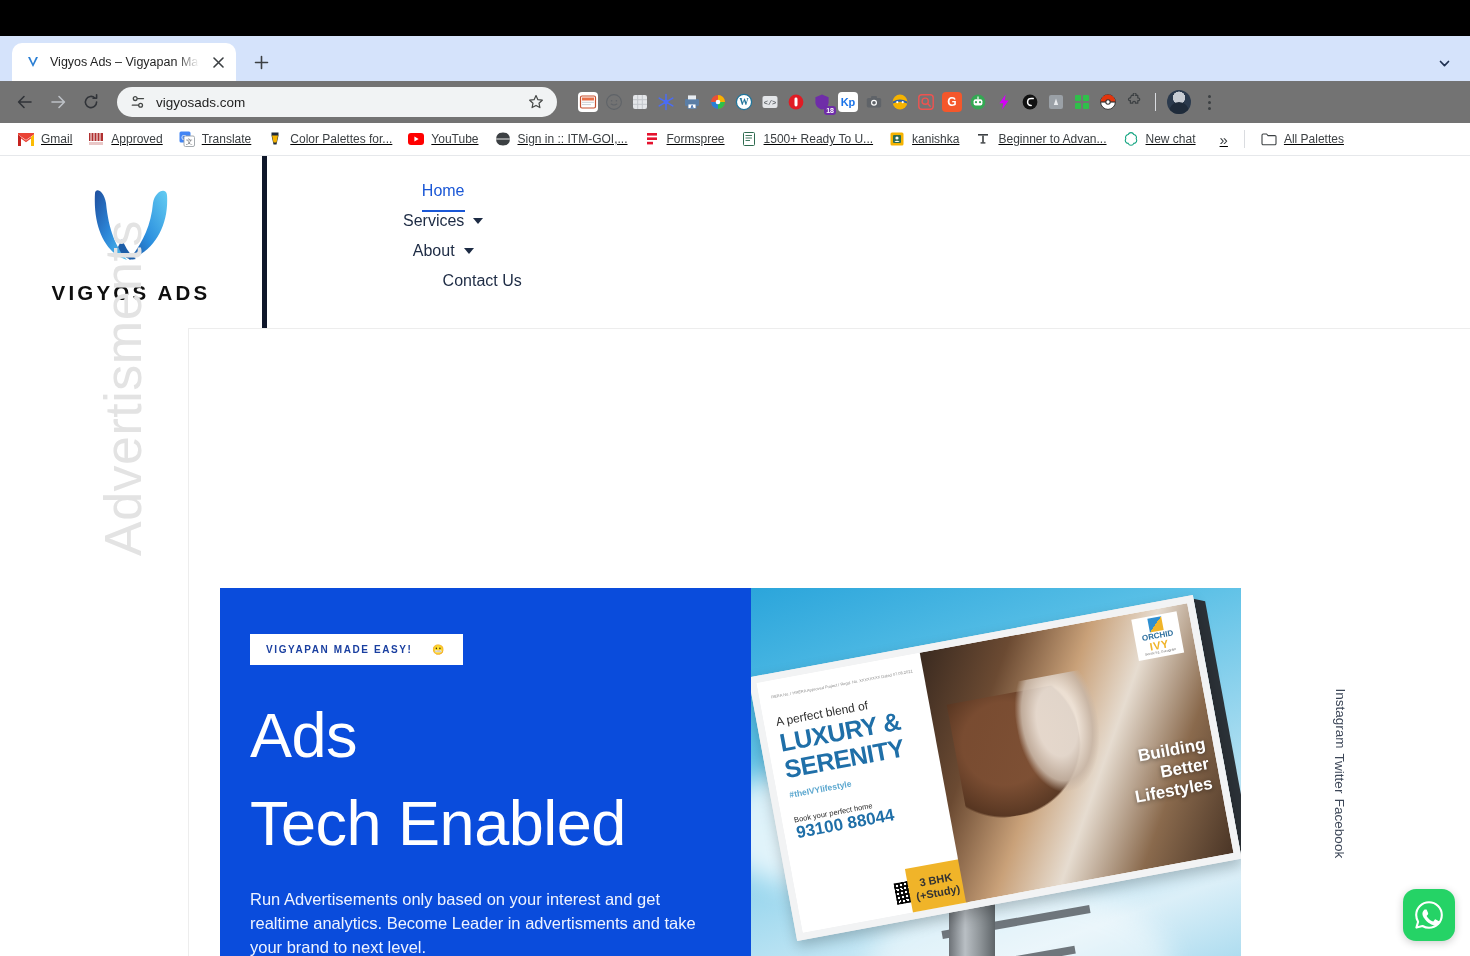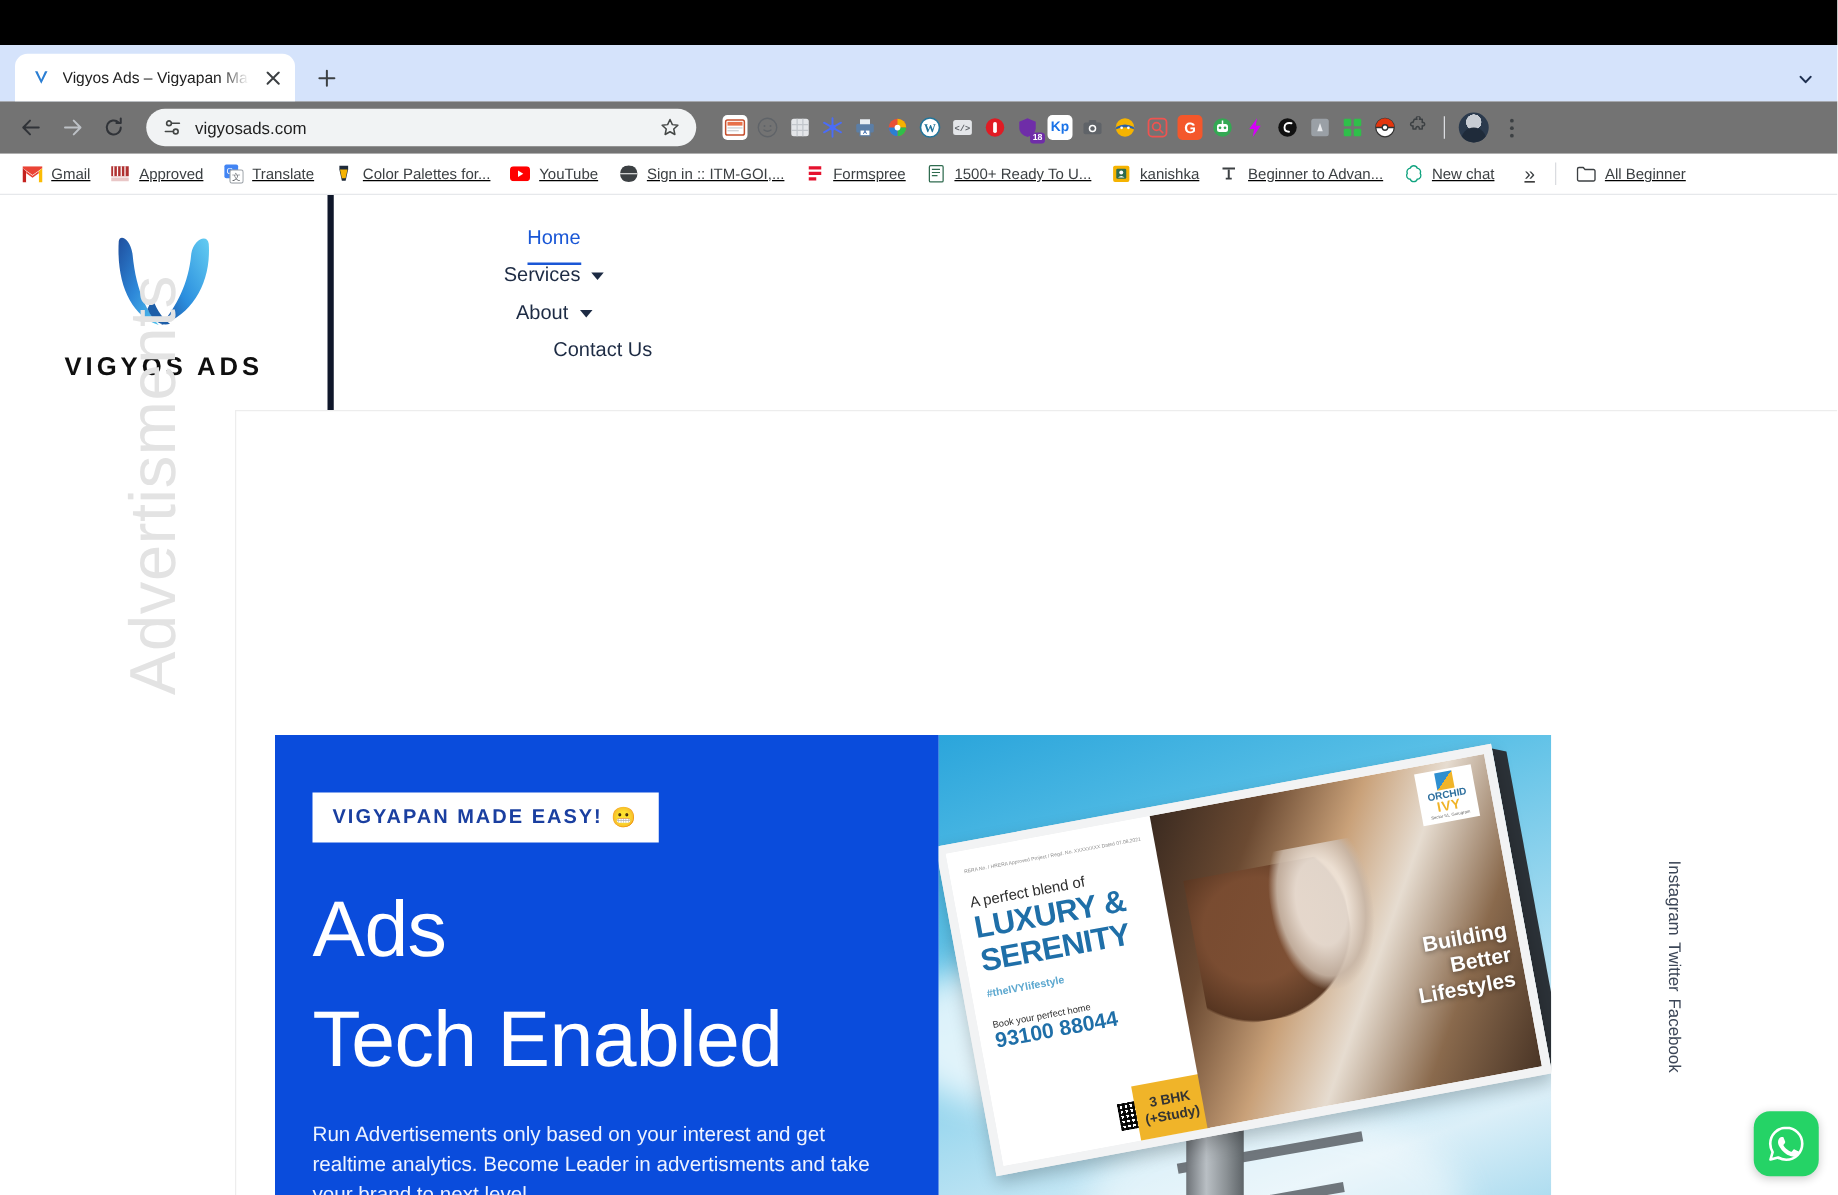--- a/index.html
+++ b/index.html
@@ -177,23 +177,23 @@
   .hero {
     position: absolute; left: 220px; top: 432px;
     width: 1021px; height: 525px;
     display: flex; overflow: hidden;
   }
   .hero-left {
     width: 531px; flex: 0 0 531px; background: #0a4cdc;
     padding: 46px 40px 0 30px;
   }
   .badge {
-    display: inline-flex; align-items: center; gap: 7px;
+    display: inline-flex; align-items: center; gap: 20px;
     background: #ffffff; color: #1a3fa0;
-    font-size: 16px; font-weight: 700; letter-spacing: 1.6px;
+    font-size: 10px; font-weight: 700; letter-spacing: 1.6px;
     padding: 10px 16px;
   }
   .hero-h1 {
     margin-top: 26px; font-size: 63px; line-height: 88px;
     color: #ffffff; font-weight: 400; letter-spacing: -0.5px;
   }
   .hero-p {
     margin-top: 20px; width: 455px;
     font-size: 16.5px; line-height: 24px; color: #eef3ff;
   }
@@ -608,21 +608,21 @@
     <span>New chat</span>
   </div>
   <div class="bm-overflow">»</div>
   <div class="bm-sep"></div>
   <div class="bm">
     <span class="bm-ico">
       <svg width="16" height="14" viewBox="0 0 16 14">
           <path d="M1 3.2 a1.2 1.2 0 0 1 1.2 -1.2 h3.4 l1.4 1.6 h6.8 a1.2 1.2 0 0 1 1.2 1.2 v6.8 a1.2 1.2 0 0 1 -1.2 1.2 h-11.6 a1.2 1.2 0 0 1 -1.2 -1.2 z" fill="none" stroke="#3c4043" stroke-width="1.1" stroke-linejoin="round"></path>
         </svg>
     </span>
-    <span>All Beginner</span>
+    <span>All Palettes</span>
   </div>
 </div>
 
 <div class="page">
 
   <div class="site-header">
     <div class="logo-col">
       <span>
         <svg class="logo-mark" viewBox="0 0 104 92">
           <defs>

